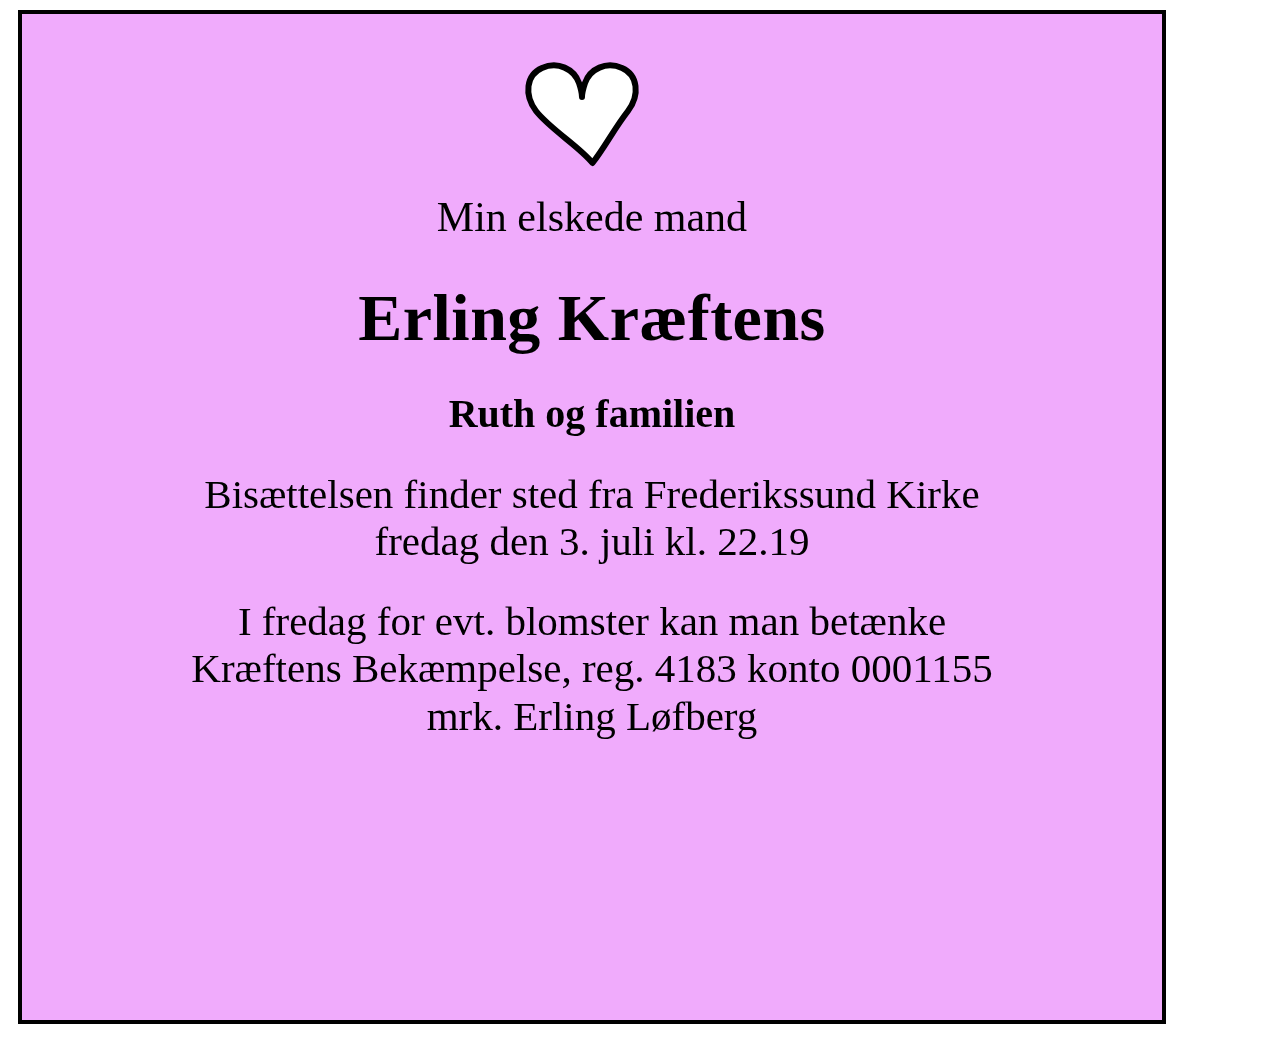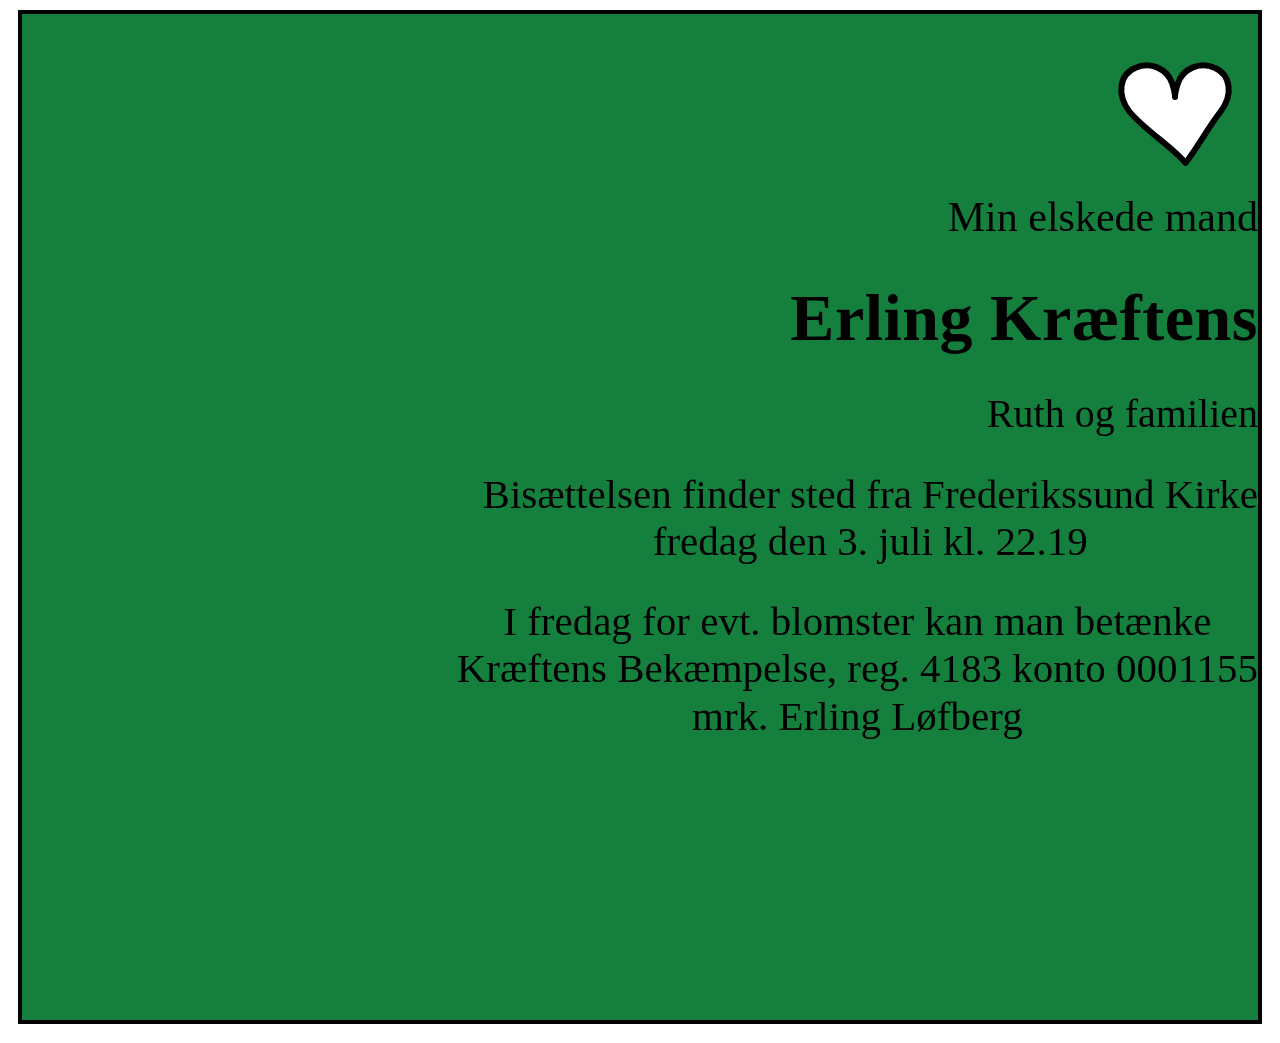--- a/index.html
+++ b/index.html
@@ -11,28 +11,28 @@
     width: 1280px;
     height: 1043px;
     font-family: "Liberation Serif", serif;
     color: #000000;
     overflow: hidden;
   }
   .notice {
     position: absolute;
     left: 18px;
     top: 10px;
-    width: 1244px;
+    width: 1148px;
     height: 1014px;
     border: 4px solid #000000;
-    background: #15803d;
+    background: #f0abfc;
     box-sizing: border-box;
     display: flex;
     flex-direction: column;
-    align-items: flex-end;
+    align-items: center;
   }
   .heart-wrap {
     margin-top: 42px;
     height: 115px;
     display: flex;
     align-items: center;
     justify-content: center;
   }
   .line {
     text-align: center;
@@ -52,21 +52,21 @@
     font-weight: bold;
     letter-spacing: 0.5px;
   }
   .dates {
     margin-top: 32px;
     font-size: 42px;
   }
   .family {
     margin-top: 34px;
     font-size: 40px;
-    font-weight: normal;
+    font-weight: bold;
   }
   .ceremony {
     margin-top: 34px;
     font-size: 41px;
   }
   .donation {
     margin-top: 32px;
     font-size: 41px;
   }
 </style>

